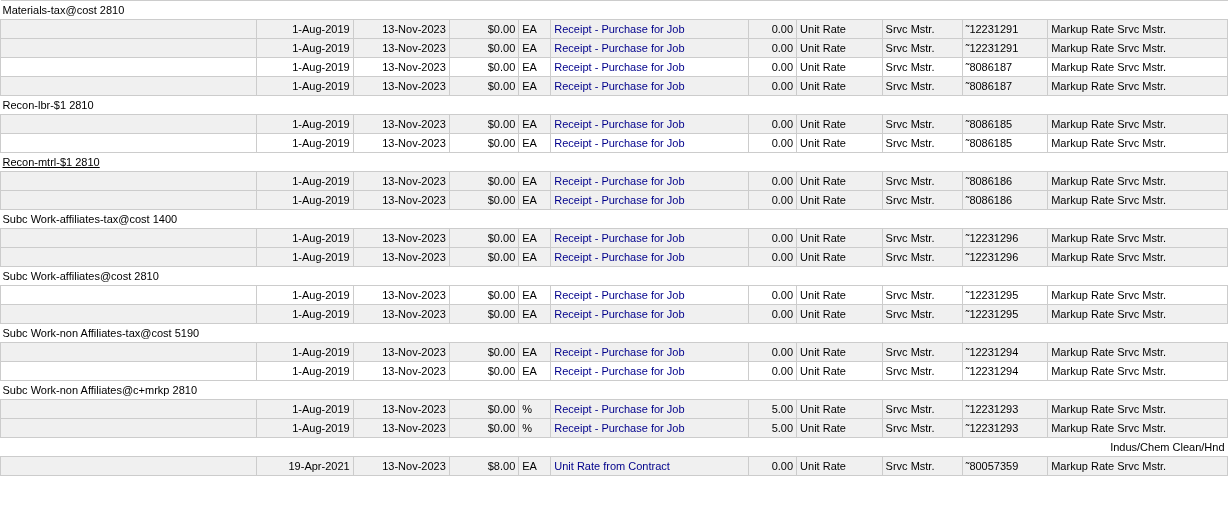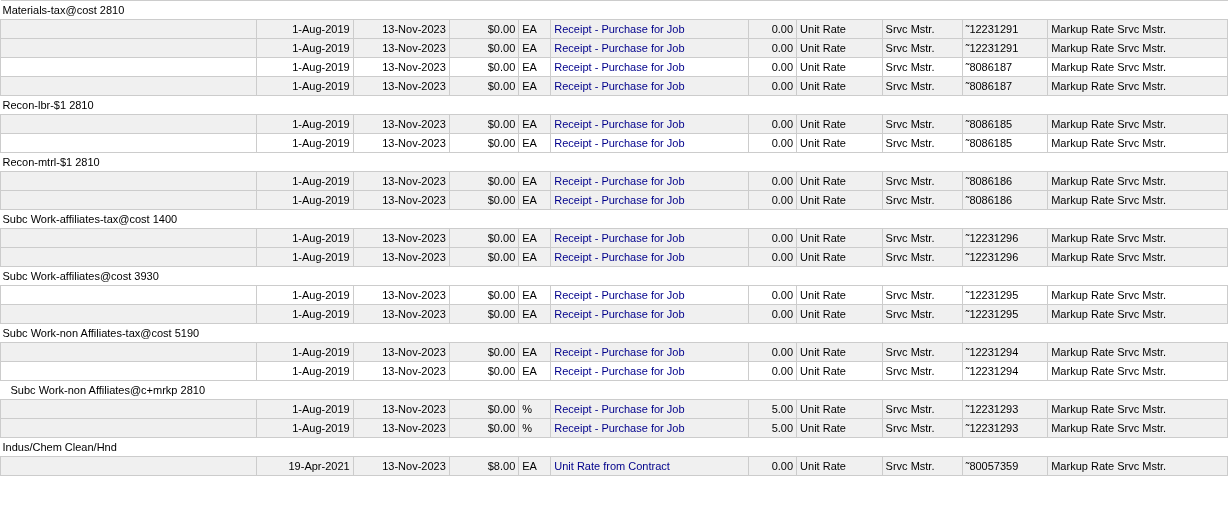--- a/index.html
+++ b/index.html
@@ -126,21 +126,21 @@
           <td style="text-align: right; background: rgb(255, 255, 255);">13-Nov-2023</td>
           <td style="text-align: right; background: rgb(255, 255, 255);">$0.00</td>
           <td style="background: rgb(255, 255, 255);">EA</td>
           <td style="color: rgb(0, 0, 139); background: rgb(255, 255, 255);">Receipt - Purchase for Job</td>
           <td style="text-align: right; background: rgb(255, 255, 255);">0.00</td>
           <td style="background: rgb(255, 255, 255);">Unit Rate</td>
           <td style="background: rgb(255, 255, 255);">Srvc Mstr.</td>
           <td style="background: rgb(255, 255, 255);">˜8086185</td>
           <td style="background: rgb(255, 255, 255);">Markup Rate Srvc Mstr.</td>
         </tr>
-        <tr style="background: #c4b5fd;">
+        <tr style="background: #c4b5fd; text-decoration: underline;">
           <td colspan="11" style="font-weight: normal; color: rgb(0, 0, 0); border-left: none; border-right: none; background: rgb(255, 255, 255); padding-left: 2px;">Recon-mtrl-$1 2810</td>
         </tr>
         <tr>
           <td style="background: rgb(240, 240, 240);"></td>
           <td style="text-align: right; background: rgb(240, 240, 240);">1-Aug-2019</td>
           <td style="text-align: right; background: rgb(240, 240, 240);">13-Nov-2023</td>
           <td style="text-align: right; background: rgb(240, 240, 240);">$0.00</td>
           <td style="background: rgb(240, 240, 240);">EA</td>
           <td style="color: rgb(0, 0, 139); background: rgb(240, 240, 240);">Receipt - Purchase for Job</td>
           <td style="text-align: right; background: rgb(240, 240, 240);">0.00</td>
@@ -185,21 +185,21 @@
           <td style="text-align: right; background: rgb(240, 240, 240);">$0.00</td>
           <td style="background: rgb(240, 240, 240);">EA</td>
           <td style="color: rgb(0, 0, 139); background: rgb(240, 240, 240);">Receipt - Purchase for Job</td>
           <td style="text-align: right; background: rgb(240, 240, 240);">0.00</td>
           <td style="background: rgb(240, 240, 240);">Unit Rate</td>
           <td style="background: rgb(240, 240, 240);">Srvc Mstr.</td>
           <td style="background: rgb(240, 240, 240);">˜12231296</td>
           <td style="background: rgb(240, 240, 240);">Markup Rate Srvc Mstr.</td>
         </tr>
         <tr style="background: rgb(255, 255, 255);">
-          <td colspan="11" style="font-weight: normal; color: rgb(0, 0, 0); border-left: none; border-right: none; background: rgb(255, 255, 255); padding-left: 2px;">Subc Work-affiliates@cost 3930</td>
+          <td colspan="11" style="font-weight: normal; color: rgb(0, 0, 0); border-left: none; border-right: none; background: rgb(255, 255, 255); padding-left: 2px;">Subc Work-affiliates@cost 2810</td>
         </tr>
         <tr>
           <td style="background: rgb(255, 255, 255);"></td>
           <td style="text-align: right; background: rgb(255, 255, 255);">1-Aug-2019</td>
           <td style="text-align: right; background: rgb(255, 255, 255);">13-Nov-2023</td>
           <td style="text-align: right; background: rgb(255, 255, 255);">$0.00</td>
           <td style="background: rgb(255, 255, 255);">EA</td>
           <td style="color: rgb(0, 0, 139); background: rgb(255, 255, 255);">Receipt - Purchase for Job</td>
           <td style="text-align: right; background: rgb(255, 255, 255);">0.00</td>
           <td style="background: rgb(255, 255, 255);">Unit Rate</td>
@@ -243,21 +243,21 @@
           <td style="text-align: right; background: rgb(255, 255, 255);">$0.00</td>
           <td style="background: rgb(255, 255, 255);">EA</td>
           <td style="color: rgb(0, 0, 139); background: rgb(255, 255, 255);">Receipt - Purchase for Job</td>
           <td style="text-align: right; background: rgb(255, 255, 255);">0.00</td>
           <td style="background: rgb(255, 255, 255);">Unit Rate</td>
           <td style="background: rgb(255, 255, 255);">Srvc Mstr.</td>
           <td style="background: rgb(255, 255, 255);">˜12231294</td>
           <td style="background: rgb(255, 255, 255);">Markup Rate Srvc Mstr.</td>
         </tr>
         <tr style="background: rgb(255, 255, 255);">
-          <td colspan="11" style="font-weight: normal; color: rgb(0, 0, 0); border-left: none; border-right: none; background: rgb(255, 255, 255); padding-left: 10px;">Subc Work-non Affiliates@c+mrkp 2810</td>
+          <td colspan="11" style="font-weight: normal; color: rgb(0, 0, 0); border-left: none; border-right: none; background: rgb(255, 255, 255); padding-left: 2px;">Subc Work-non Affiliates@c+mrkp 2810</td>
         </tr>
         <tr>
           <td style="background: rgb(240, 240, 240);"></td>
           <td style="text-align: right; background: rgb(240, 240, 240);">1-Aug-2019</td>
           <td style="text-align: right; background: rgb(240, 240, 240);">13-Nov-2023</td>
           <td style="text-align: right; background: rgb(240, 240, 240);">$0.00</td>
           <td style="background: rgb(240, 240, 240);">%</td>
           <td style="color: rgb(0, 0, 139); background: rgb(240, 240, 240);">Receipt - Purchase for Job</td>
           <td style="text-align: right; background: rgb(240, 240, 240);">5.00</td>
           <td style="background: rgb(240, 240, 240);">Unit Rate</td>
@@ -272,21 +272,21 @@
           <td style="text-align: right; background: rgb(240, 240, 240);">$0.00</td>
           <td style="background: rgb(240, 240, 240);">%</td>
           <td style="color: rgb(0, 0, 139); background: rgb(240, 240, 240);">Receipt - Purchase for Job</td>
           <td style="text-align: right; background: rgb(240, 240, 240);">5.00</td>
           <td style="background: rgb(240, 240, 240);">Unit Rate</td>
           <td style="background: rgb(240, 240, 240);">Srvc Mstr.</td>
           <td style="background: rgb(240, 240, 240);">˜12231293</td>
           <td style="background: rgb(240, 240, 240);">Markup Rate Srvc Mstr.</td>
         </tr>
         <tr style="background: rgb(255, 255, 255);">
-          <td colspan="11" style="font-weight: normal; color: rgb(0, 0, 0); border-left: none; border-right: none; background: rgb(255, 255, 255); padding-left: 2px;">Indus/Chem Clean/Hnd</td>
+          <td colspan="11" style="font-weight: normal; color: rgb(0, 0, 0); border-left: none; border-right: none; background: rgb(255, 255, 255); padding-left: 2px; text-align: right;">Indus/Chem Clean/Hnd</td>
         </tr>
         <tr>
           <td style="background: rgb(240, 240, 240);"></td>
           <td style="text-align: right; background: rgb(240, 240, 240);">19-Apr-2021</td>
           <td style="text-align: right; background: rgb(240, 240, 240);">13-Nov-2023</td>
           <td style="text-align: right; background: rgb(240, 240, 240);">$8.00</td>
           <td style="background: rgb(240, 240, 240);">EA</td>
           <td style="color: rgb(0, 0, 139); background: rgb(240, 240, 240);">Unit Rate from Contract</td>
           <td style="text-align: right; background: rgb(240, 240, 240);">0.00</td>
           <td style="background: rgb(240, 240, 240);">Unit Rate</td>

